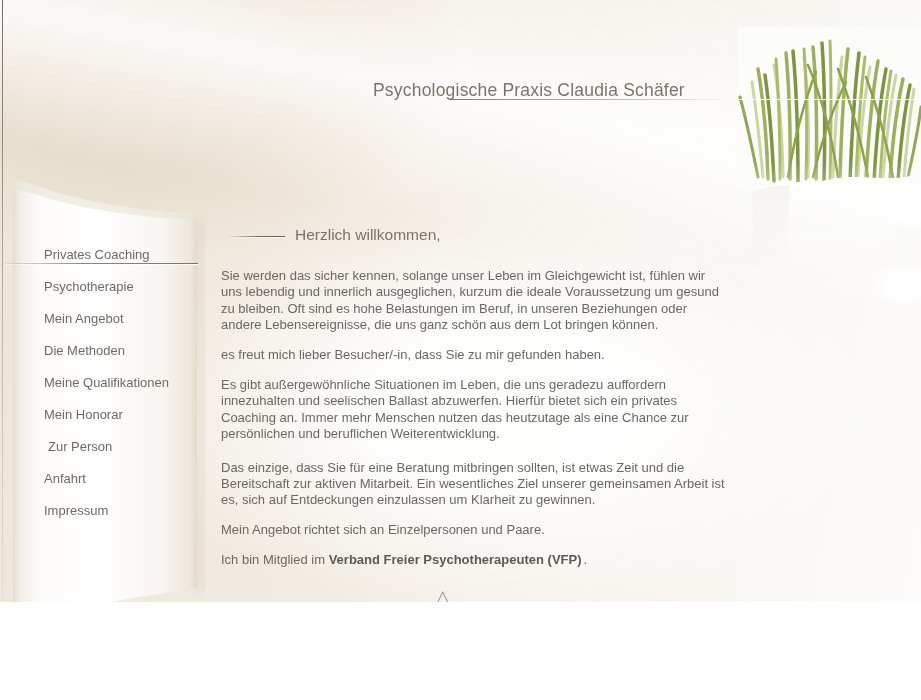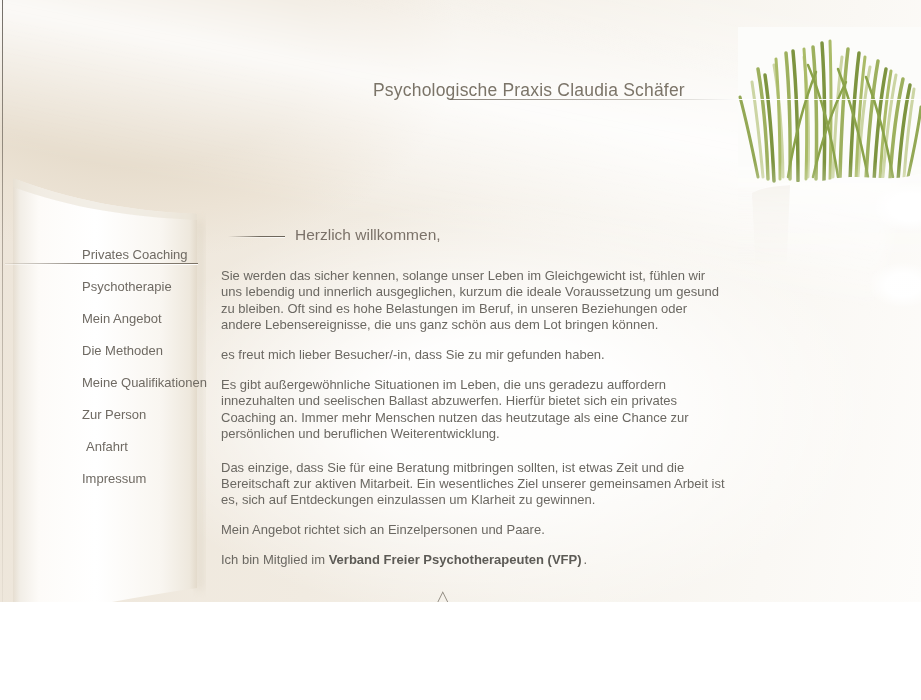--- a/index.html
+++ b/index.html
@@ -35,21 +35,21 @@
     background:radial-gradient(closest-side,#ffffff 55%,rgba(255,255,255,0) 100%);}
   .oval2{left:868px;top:262px;width:70px;height:46px;
     background:radial-gradient(closest-side,rgba(255,255,255,.95) 50%,rgba(255,255,255,0) 100%);}
   
   .site-title{position:absolute;left:373px;top:80px;z-index:3;
     font-size:17.5px;letter-spacing:.2px;color:#7b7468;white-space:nowrap;}
   .title-underline{position:absolute;left:450px;top:99px;width:471px;height:1px;z-index:3;
     background:linear-gradient(to right,rgba(103,96,86,.8) 0%,rgba(150,143,131,.55) 40%,rgba(255,255,255,.95) 62%,rgba(255,255,255,.85) 100%);}
   
   .panel-svg{position:absolute;left:0;top:170px;z-index:2;}
-  .sidebar{position:absolute;left:0;top:241px;width:205px;z-index:4;padding-left:38px;}
+  .sidebar{position:absolute;left:0;top:241px;width:205px;z-index:4;}
   .sb-item{height:32px;padding:7px 0 0 44px;font-size:13px;line-height:14px;color:#6f6a63;
     cursor:pointer;white-space:nowrap;}
   .sb-item:nth-child(7){padding-left:48px;}
   .sep-dark{position:absolute;left:5px;top:263px;width:193px;height:1px;z-index:4;
     background:linear-gradient(to right,rgba(120,110,95,.1) 0%,rgba(104,95,82,.75) 40%,rgba(104,95,82,.85) 100%);}
   .sep-light{position:absolute;left:5px;top:264px;width:193px;height:1px;z-index:4;
     background:linear-gradient(to right,rgba(255,255,255,.4),rgba(255,255,255,.95));}
   
   .content{position:absolute;left:221px;top:226px;width:506px;z-index:4;color:#6b6862;}
   .dash{position:absolute;left:7px;top:10px;width:57px;height:1px;
@@ -162,20 +162,21 @@
     <path d="M13,8 C70,30 130,41 197,44 L197,418 C130,428 70,438 13,457 Z" fill="url(#panelGrad)"></path>
     <path d="M13,8 C70,30 130,41 197,44 L197,50 C130,47 70,38 13,17 Z" fill="#e9e2d6" opacity="0.6"></path>
   </svg>
 
   <nav class="sidebar">
     <div class="sb-item">Privates Coaching</div>
     <div class="sb-item">Psychotherapie</div>
     <div class="sb-item">Mein Angebot</div>
     <div class="sb-item">Die Methoden</div>
     <div class="sb-item">Meine Qualifikationen</div>
+    <div class="sb-item">Mein Honorar</div>
     <div class="sb-item">Zur Person</div>
     <div class="sb-item">Anfahrt</div>
     <div class="sb-item">Impressum</div>
   </nav>
   <div class="sep-dark"></div>
   <div class="sep-light"></div>
 
   <div class="content">
     <div class="dash"></div>
     <h1 class="welcome">Herzlich willkommen,</h1>

